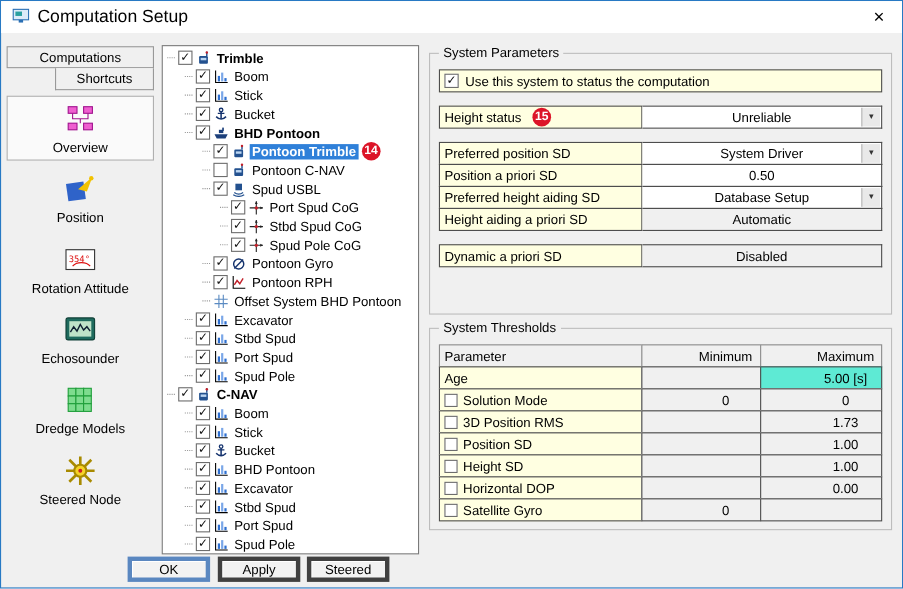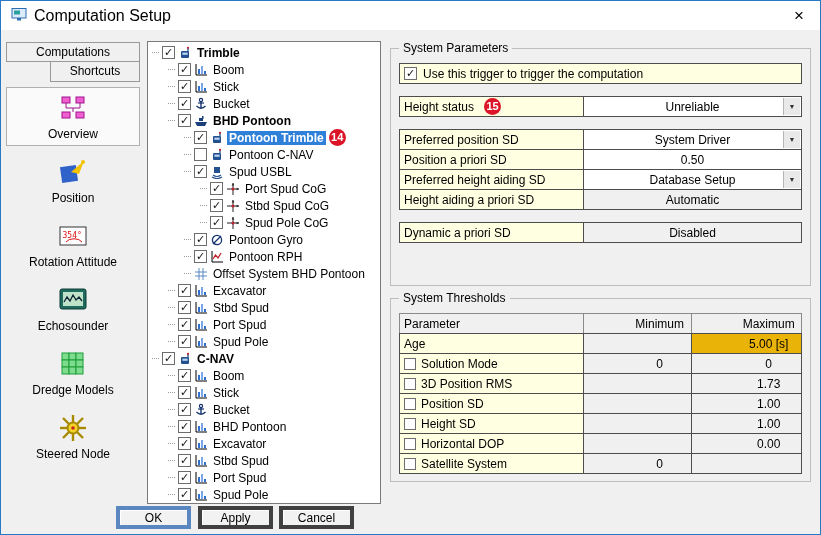--- a/index.html
+++ b/index.html
@@ -53,21 +53,21 @@
   .tht{margin:14px 8px 0;}
   .throw{display:flex;height:21px;box-sizing:border-box;text-align:right;}
   .throw+.throw{margin-top:-1px;}
   .tcell{border:1px solid #4d4d4d;box-sizing:border-box;display:flex;align-items:center;}
   .tcell+.tcell{margin-left:-1px;padding-left:44px;}
   .throw.head .tcell{background:#f0f0f0;border-color:#8a8a8a;}
   .cell-param{width:186px;padding:0 4px;gap:5px;background:#ffffe1;}
   .throw.head .cell-param{background:#f0f0f0;}
   .cell-val{width:110px;background:#f0f0f0;justify-content:center;}
   .cell-val:last-child{width:111px;}
-  .cell-val.edit{background:#eab308;}
+  .cell-val.edit{background:#5eead4;}
   .throw.head .cell-val{background:#f0f0f0;}
   
   .btn{position:absolute;top:505px;width:75px;height:23px;background:#f2f2f2;border:4px solid #404040;
        font-family:"Liberation Sans",sans-serif;font-size:12px;box-sizing:border-box;
        box-shadow:inset 1px 1px 0 #fff;}
   #btn-ok{left:115px;border-color:#5a87c0;}
   #btn-apply{left:197px;}
   #btn-cancel{left:278px;}
 </style>
 </head>
@@ -504,21 +504,21 @@
           </svg>
         </span>
         <span class="tlabel">Spud Pole</span>
       </div>
     </div>
 
   <div class="group group-params">
     <div class="legend">System Parameters</div>
     <div class="trigger-row">
       <span class="cb" id="trigger-cb">✓</span>
-      <span>Use this trigger to trigger the computation</span>
+      <span>Use this system to status the computation</span>
     </div>
     <div id="param-groups">
         <div class="pgroup">
           <div class="prow">
             <div class="plabel">
               <span>Height status</span>
               <span class="badge">15</span>
             </div>
             <div class="pval combo">
               <span>Unreliable</span>
@@ -626,24 +626,24 @@
           <div class="tcell cell-param">
             <span class="cb small"></span>
             <span>Horizontal DOP</span>
           </div>
           <div class="tcell cell-val readonly"></div>
           <div class="tcell cell-val readonly">0.00</div>
         </div>
         <div class="throw">
           <div class="tcell cell-param">
             <span class="cb small"></span>
-            <span>Satellite System</span>
+            <span>Satellite Gyro</span>
           </div>
           <div class="tcell cell-val readonly">0</div>
           <div class="tcell cell-val readonly"></div>
         </div>
       </div>
   </div>
 
   <button class="btn" id="btn-ok">OK</button>
   <button class="btn" id="btn-apply">Apply</button>
-  <button class="btn" id="btn-cancel">Cancel</button>
+  <button class="btn" id="btn-cancel">Steered</button>
 </div>
 
 </body></html>

